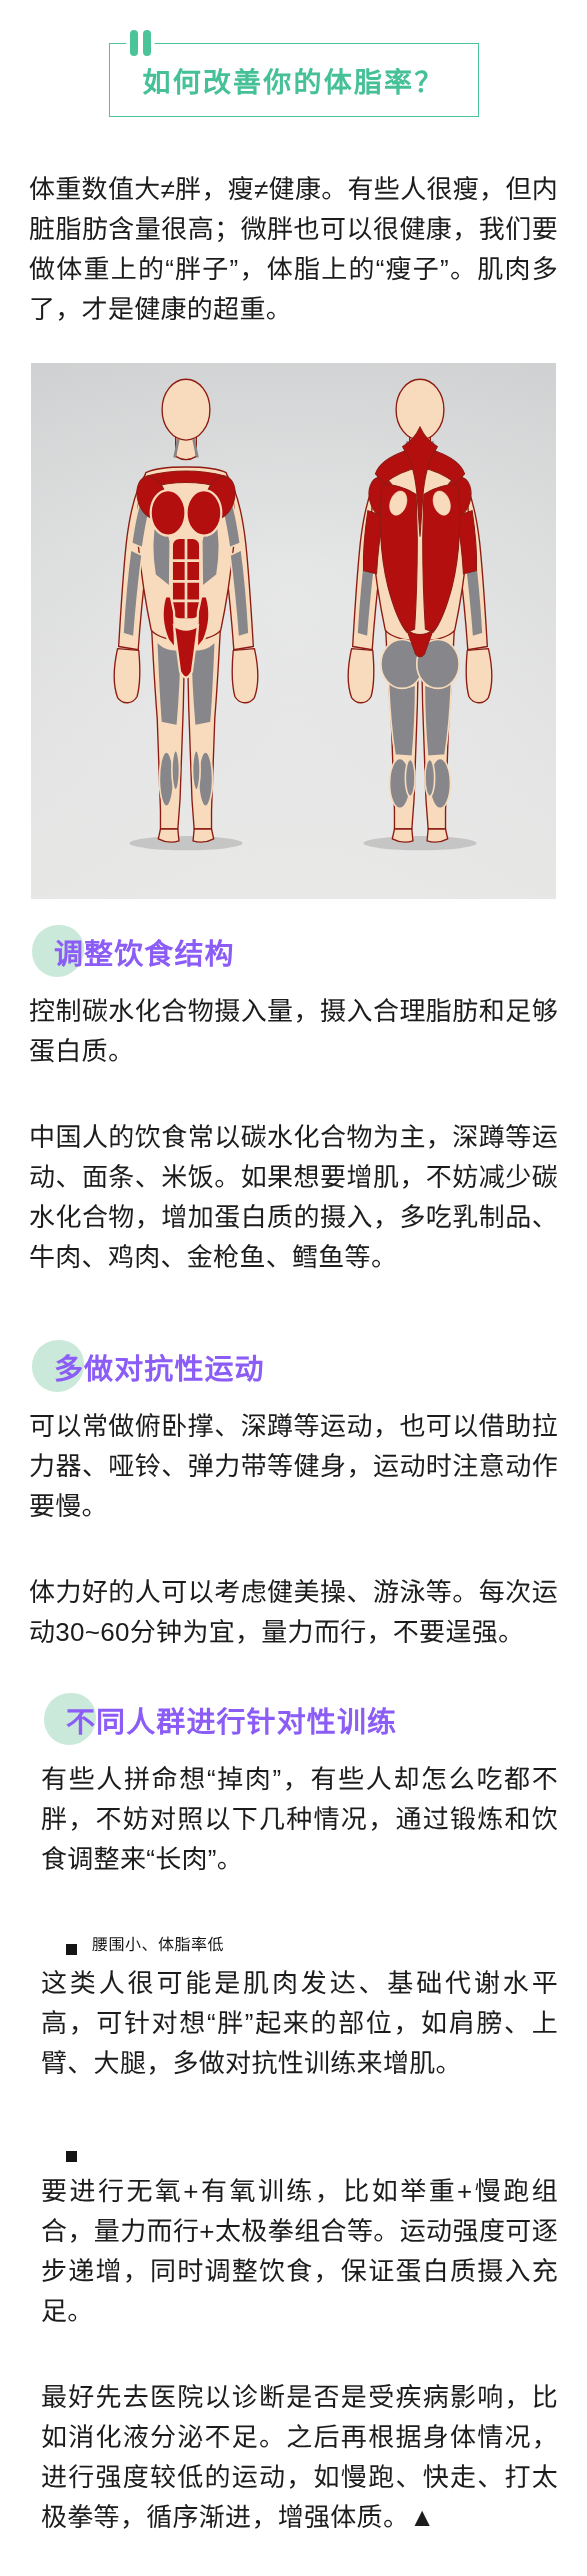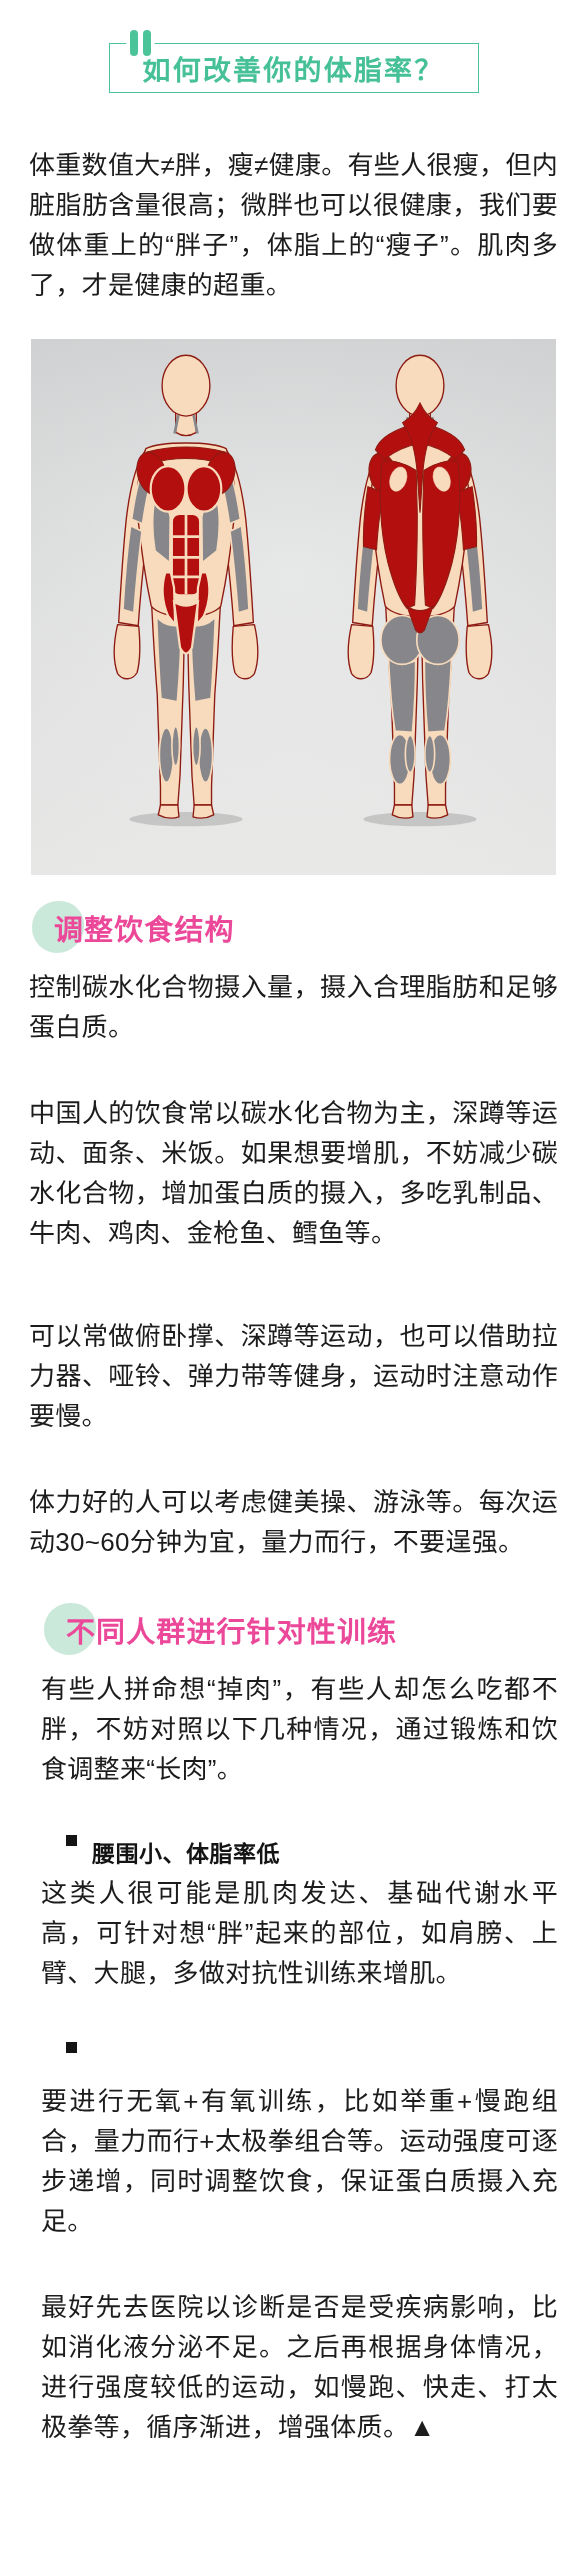--- a/index.html
+++ b/index.html
@@ -5,21 +5,21 @@
   html,body{margin:0;padding:0;}
   body{
     width:587px;height:2576px;overflow:hidden;background:#ffffff;
     font-family:"Liberation Sans","DejaVu Sans",sans-serif;
     position:relative;
   }
   .page{position:relative;width:587px;height:2576px;background:#fff;}
 
   
   .title-box{
-    position:relative;width:370px;height:50px;box-sizing:border-box;
+    position:relative;width:370px;height:74px;box-sizing:border-box;
     margin:43px auto 0;border:1.6px solid #4cc49a;background:#fff;
     display:flex;align-items:center;justify-content:center;
   }
   .quote-icon{position:absolute;top:-14px;left:20.7px;display:flex;gap:5.4px;}
   .quote-icon i{
     display:block;width:7.6px;height:25.6px;border-radius:4.3px;
     background:#4cc49a;box-shadow:0 0 0 3.8px #ffffff;
   }
   .page-title{
     margin:0;font-size:28px;font-weight:700;color:#46c096;letter-spacing:2.2px;
@@ -41,31 +41,31 @@
     overflow:hidden;
   }
   .fig{position:absolute;top:13px;width:174px;height:478px;}
   .fig.front{left:68px;}
   .fig.back{left:302px;}
 
   
   section{margin:0;}
   .sec-head{position:relative;height:52px;margin:0 0 0 29px;display:flex;align-items:center;}
   .halo{position:absolute;left:3.3px;top:0;width:52px;height:52px;border-radius:50% 46% 52% 48%;background:#cbe9db;}
-  .sec-head .txt{position:relative;margin-left:25px;font-size:29px;font-weight:700;color:#ec4899;letter-spacing:1.1px;}
+  .sec-head .txt{position:relative;margin-left:25px;font-size:29px;font-weight:700;color:#8b5cf6;letter-spacing:1.1px;}
   .s1{margin-top:25.6px;}
   .s2{margin-top:63px;}
   .s3{margin-top:41px;padding-left:12px;}
   .sec-head + .para{margin-top:14px;}
   .para + .para{margin-top:46px;}
 
   
   .sub-head{
-    display:flex;align-items:flex-start;height:30px;margin:0 29px 0 54px;
-    font-size:23px;font-weight:700;color:#141414;letter-spacing:0.5px;
+    display:flex;align-items:flex-end;height:30px;margin:0 29px 0 54px;
+    font-size:16px;font-weight:400;color:#141414;letter-spacing:0.5px;
   }
   .sub-head .sq{width:11px;height:11px;background:#141414;margin-right:15px;flex:none;}
   .m1{margin-top:46px;}
   .m2{margin-top:49px;}
   .sub-head + .para{margin-top:8.7px;}
 </style>
 </head>
 <body>
 
 <div class="page">
@@ -184,20 +184,24 @@
   <section class="s1">
     <h2 class="sec-head">
       <span class="halo"></span>
       <span class="txt">调整饮食结构</span>
     </h2>
     <p class="para">控制碳水化合物摄入量，摄入合理脂肪和足够蛋白质。</p>
     <p class="para">中国人的饮食常以碳水化合物为主，深蹲等运动、面条、米饭。如果想要增肌，不妨减少碳水化合物，增加蛋白质的摄入，多吃乳制品、牛肉、鸡肉、金枪鱼、鳕鱼等。</p>
   </section>
 
   <section class="s2">
+    <h2 class="sec-head">
+      <span class="halo"></span>
+      <span class="txt">多做对抗性运动</span>
+    </h2>
     <p class="para">可以常做俯卧撑、深蹲等运动，也可以借助拉力器、哑铃、弹力带等健身，运动时注意动作要慢。</p>
     <p class="para">体力好的人可以考虑健美操、游泳等。每次运动30~60分钟为宜，量力而行，不要逞强。</p>
   </section>
 
   <section class="s3">
     <h2 class="sec-head">
       <span class="halo"></span>
       <span class="txt">不同人群进行针对性训练</span>
     </h2>
     <p class="para">有些人拼命想“掉肉”，有些人却怎么吃都不胖，不妨对照以下几种情况，通过锻炼和饮食调整来“长肉”。</p>

